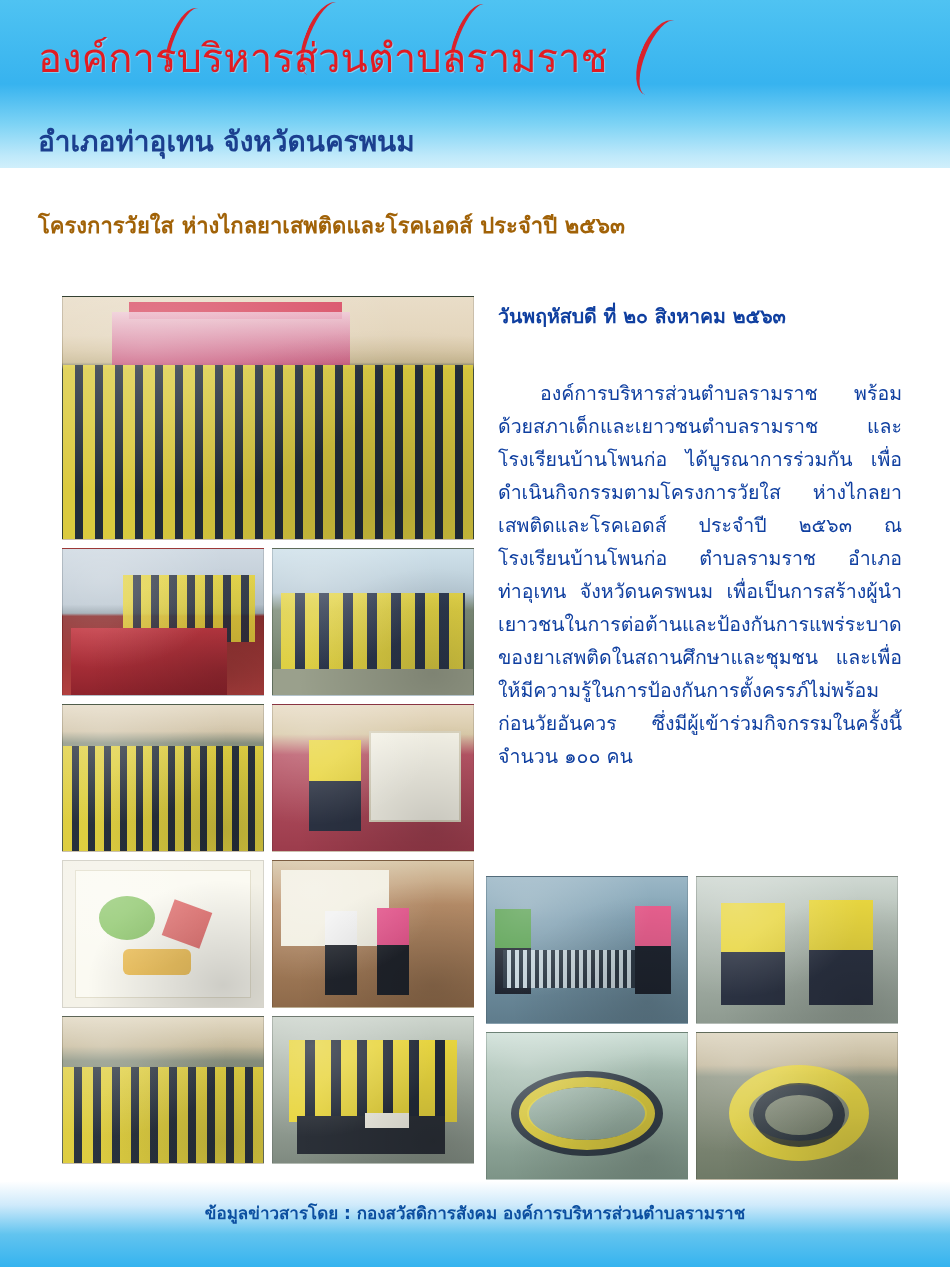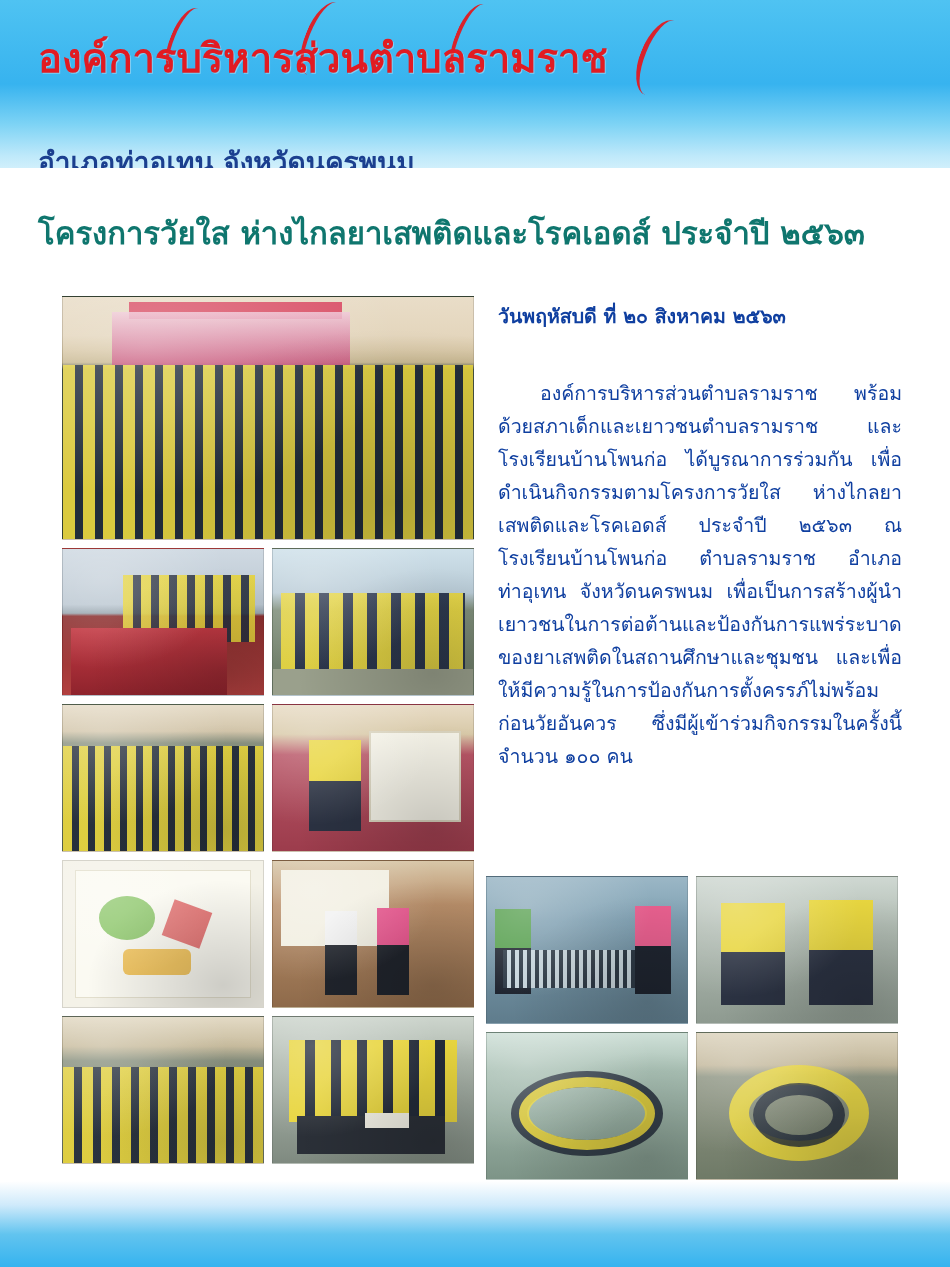--- a/index.html
+++ b/index.html
@@ -55,30 +55,30 @@
     left: 0; top: 168px;
     width: 950px; height: 60px;
     background: #ffffff;
   }
 
   .org-title {
     position: absolute;
     left: 38px;
     top: 26px;
     font-size: 40px;
-    font-weight: bold;
+    font-weight: normal;
     color: #e11b22;
     letter-spacing: 0px;
     text-shadow: 1px 1px 0 rgba(255,255,255,0.35);
     white-space: nowrap;
   }
   .org-sub {
     position: absolute;
     left: 38px;
-    top: 140px;
+    top: 119px;
     font-size: 28px;
     font-weight: bold;
     color: #1b3f8f;
     white-space: nowrap;
   }
 
   
   .swash {
     position: absolute;
     border-left: 4px solid #e11b22;
@@ -130,23 +130,23 @@
   }
   .logo-text-top { top: 14px; }
   .logo-text-bottom { bottom: 13px; font-size: 10px; }
 
   
   .project-title {
     position: absolute;
     left: 38px;
     top: 208px;
     width: 880px;
-    font-size: 31px;
+    font-size: 22px;
     font-weight: bold;
-    color: #0f766e;
+    color: #a16207;
     white-space: nowrap;
   }
 
   
   .body-wrap {
     position: absolute;
     top: 296px;
     left: 0;
     width: 950px;
   }
@@ -521,15 +521,16 @@
 
     <div class="text-col">
       <div class="date-line">วันพฤหัสบดี ที่ ๒๐ สิงหาคม ๒๕๖๓</div>
       <div class="para">องค์การบริหารส่วนตำบลรามราช พร้อมด้วยสภาเด็กและเยาวชนตำบลรามราช และโรงเรียนบ้านโพนก่อ ได้บูรณาการร่วมกัน เพื่อดำเนินกิจกรรมตามโครงการวัยใส ห่างไกลยาเสพติดและโรคเอดส์ ประจำปี ๒๕๖๓ ณ โรงเรียนบ้านโพนก่อ ตำบลรามราช อำเภอท่าอุเทน จังหวัดนครพนม เพื่อเป็นการสร้างผู้นำเยาวชนในการต่อต้านและป้องกันการแพร่ระบาดของยาเสพติดในสถานศึกษาและชุมชน และเพื่อให้มีความรู้ในการป้องกันการตั้งครรภ์ไม่พร้อมก่อนวัยอันควร ซึ่งมีผู้เข้าร่วมกิจกรรมในครั้งนี้ จำนวน ๑๐๐ คน</div>
     </div>
 
   </div>
 
   <div class="footer">
     <div class="footer-wave"></div>
+    <div class="footer-text">ข้อมูลข่าวสารโดย : กองสวัสดิการสังคม  องค์การบริหารส่วนตำบลรามราช</div>
   </div>
 
 </div>
 
 </body></html>

